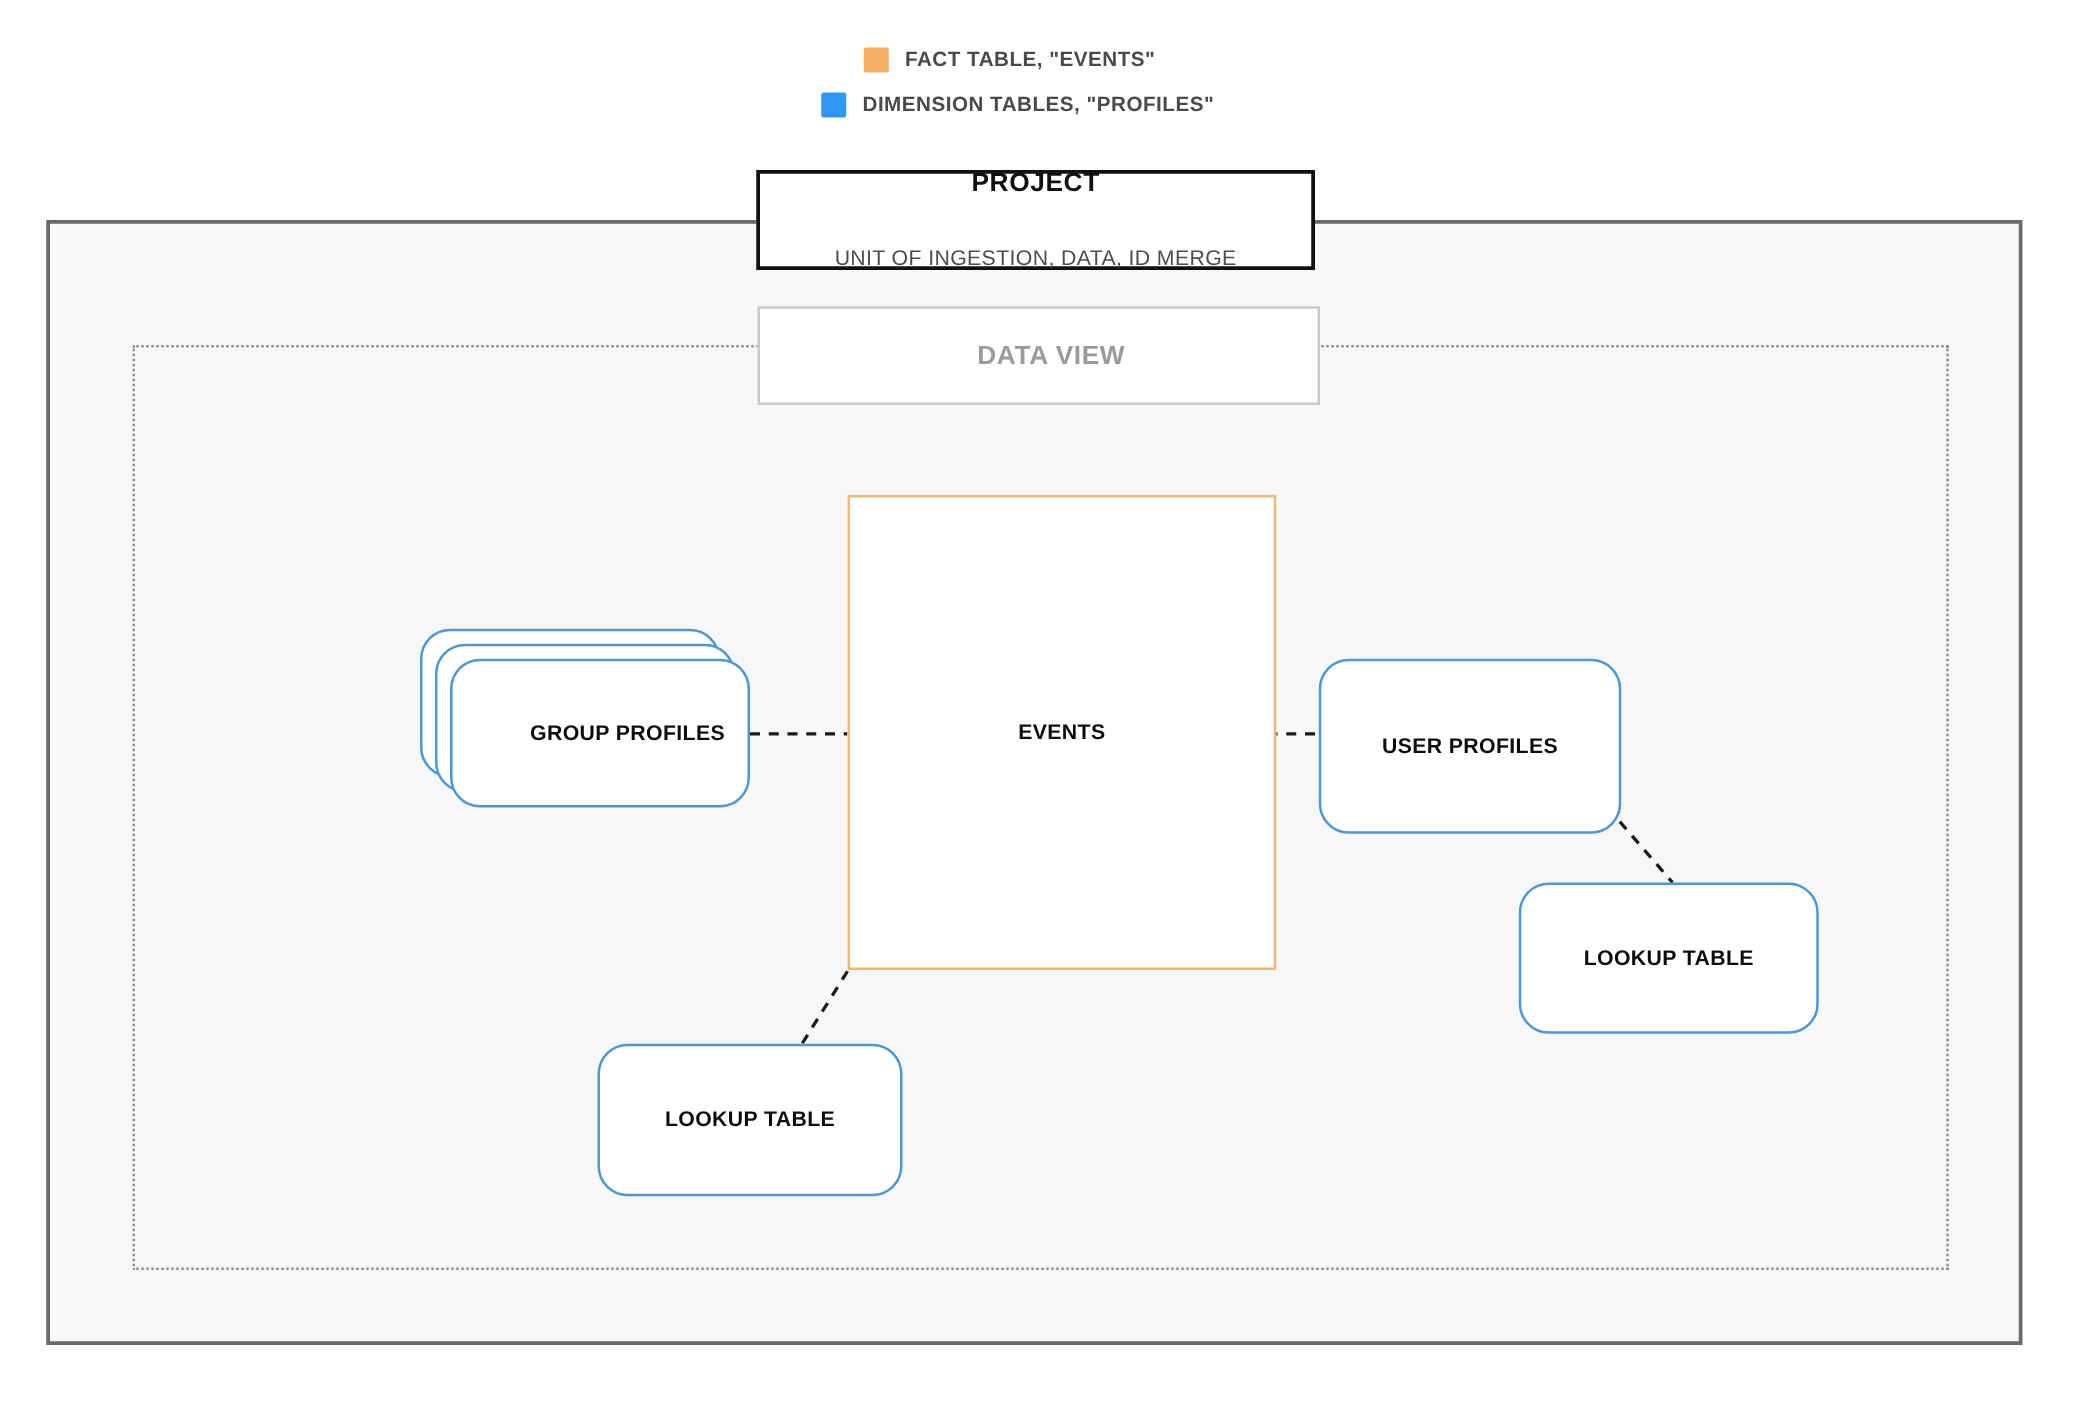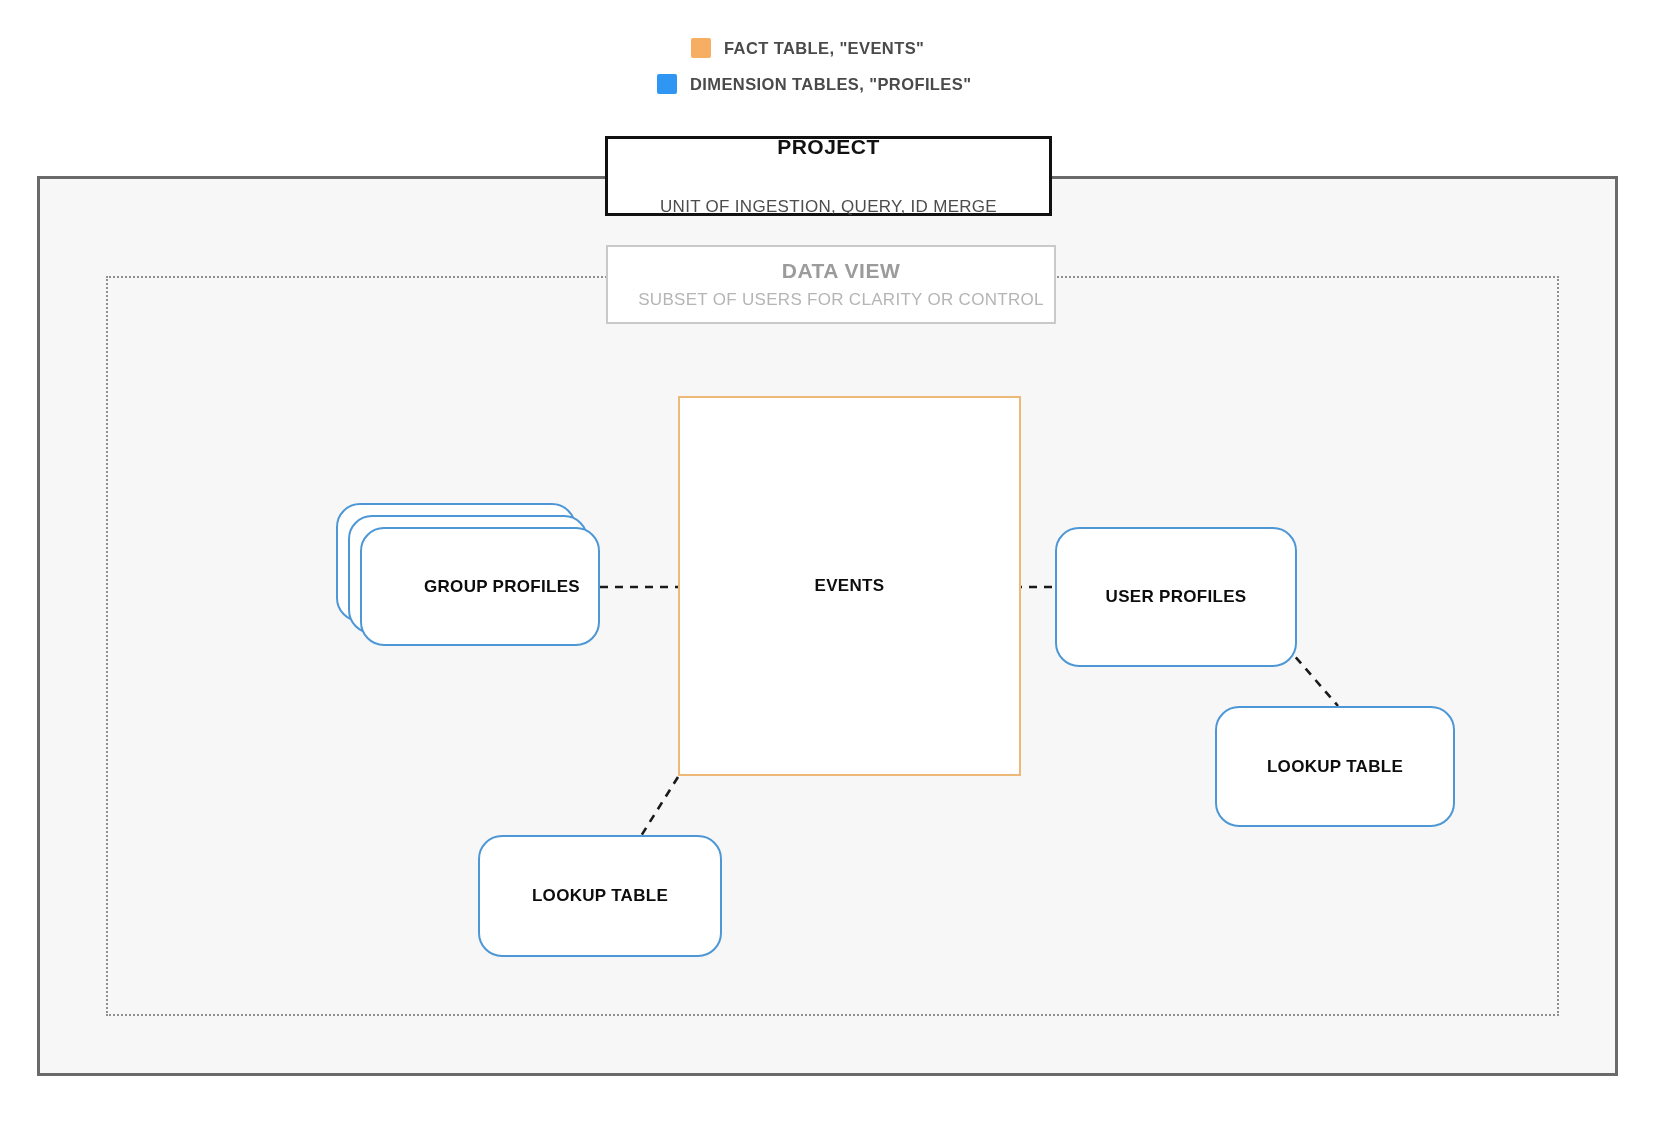--- a/index.html
+++ b/index.html
@@ -107,26 +107,25 @@
     <span class="swatch blue"></span>
     <span class="legend-label">DIMENSION TABLES, "PROFILES"</span>
   </div>
 
   <div class="project-region"></div>
 
   <div class="dataview-region"></div>
 
   <div class="label-box project-label">
     <div class="title">PROJECT</div>
-    <div class="subtitle">UNIT OF INGESTION, QUERY, ID MERGE</div>
+    <div class="subtitle">UNIT OF INGESTION, DATA, ID MERGE</div>
   </div>
 
   <div class="label-box dataview-label">
     <div class="title">DATA VIEW</div>
-    <div class="subtitle">SUBSET OF USERS FOR CLARITY OR CONTROL</div>
   </div>
 
   <svg class="connectors" viewBox="0 0 1664 1128" xmlns="http://www.w3.org/2000/svg">
     <line x1="600" y1="587" x2="678" y2="587"></line>
     <line x1="969" y1="587" x2="1055" y2="587"></line>
     <line x1="1286" y1="646" x2="1338" y2="706"></line>
     <line x1="678" y1="777" x2="641" y2="836"></line>
   </svg>
 
   <div class="events-box">

